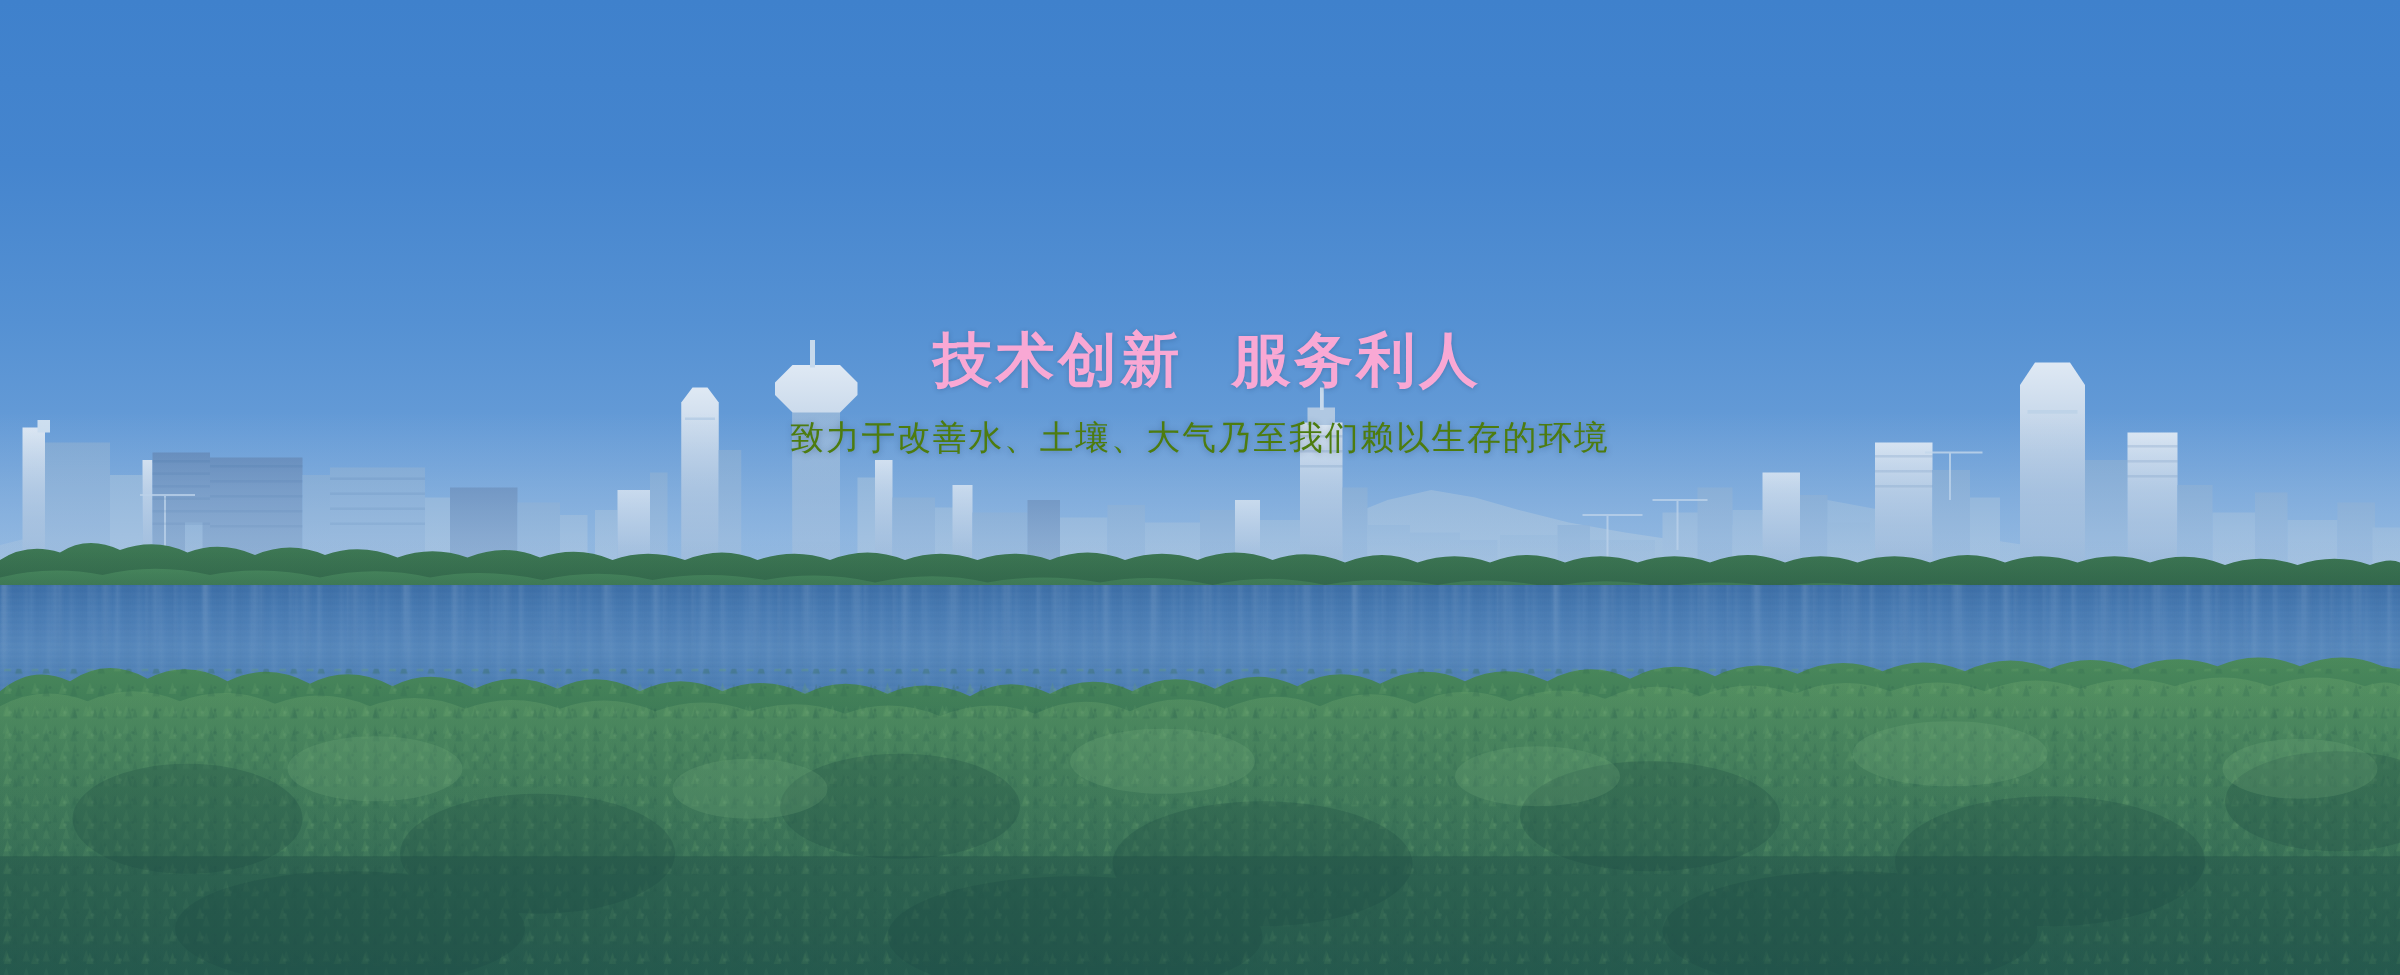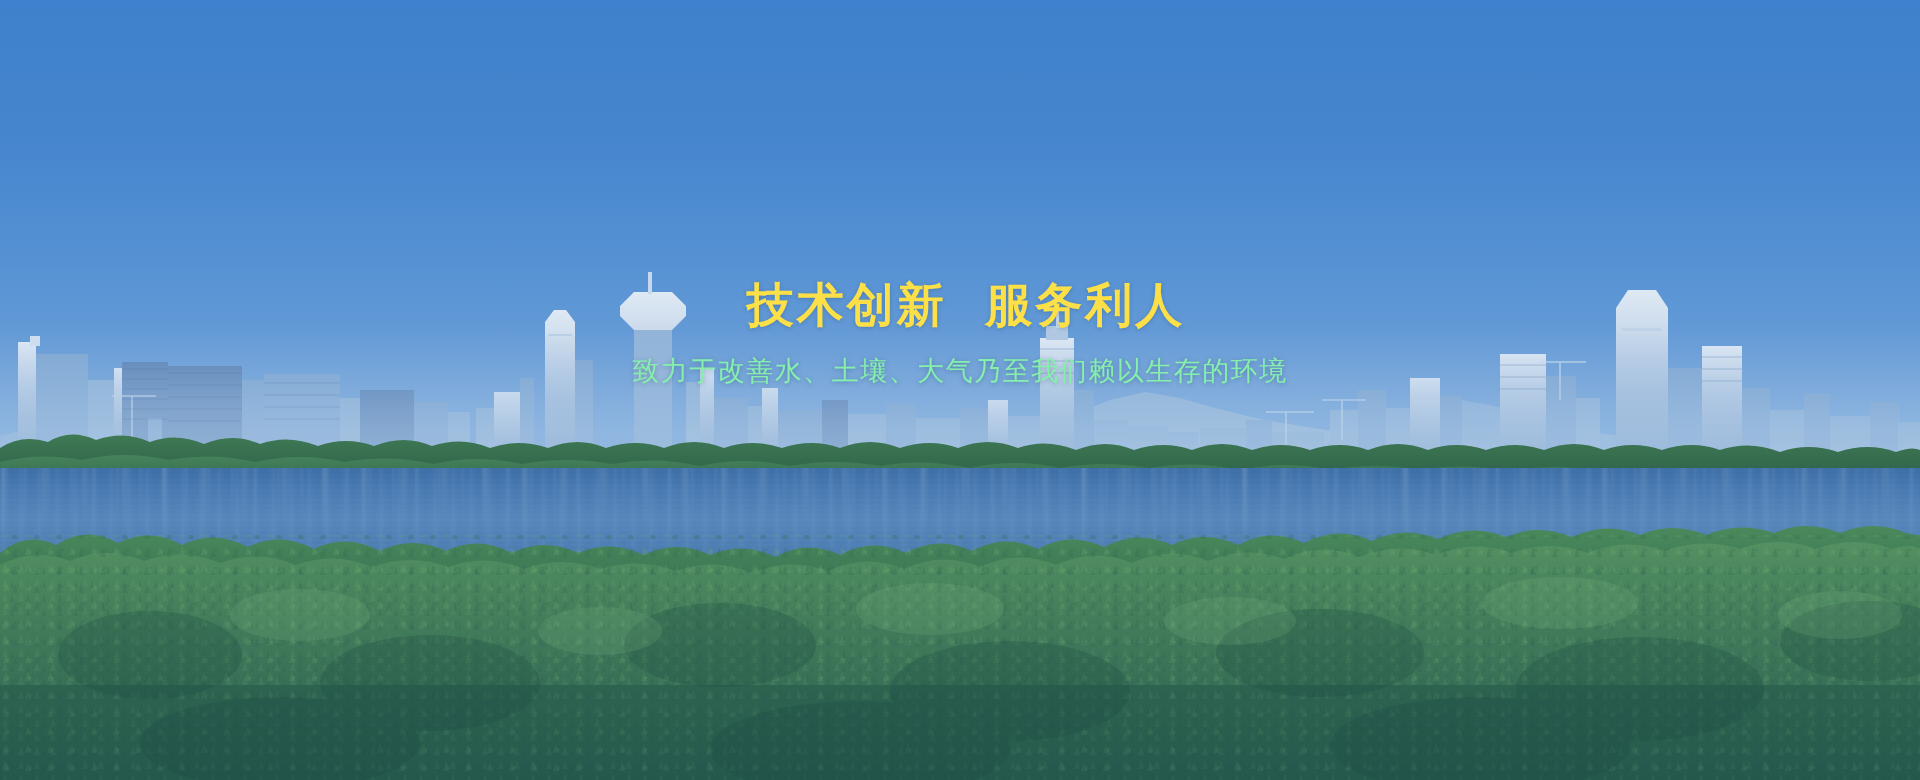--- a/index.html
+++ b/index.html
@@ -142,36 +142,36 @@
   
   .hero-copy {
     position: absolute;
     left: 0;
     top: 258px;
     width: 1920px;
     text-align: center;
     z-index: 6;
   }
   .hero-title {
-    margin: 16px;
+    margin: 0;
     font-size: 47px;
     line-height: 62px;
     font-weight: bold;
-    color: #fde047;
+    color: #f9a8d4;
     letter-spacing: 3px;
     white-space: pre;
     text-shadow: 0 1px 4px rgba(20,50,90,0.25);
     padding-left: 12px;
   }
   .hero-subtitle {
     margin: 12px 0 0 0;
     font-size: 27px;
     line-height: 38px;
     font-weight: normal;
-    color: #86efac;
+    color: #4d7c0f;
     letter-spacing: 1.5px;
     text-shadow: 0 1px 5px rgba(20,50,90,0.35);
   }
 
   
   .cta-row {
     position: absolute;
     left: 0;
     top: 472px;
     width: 1920px;

